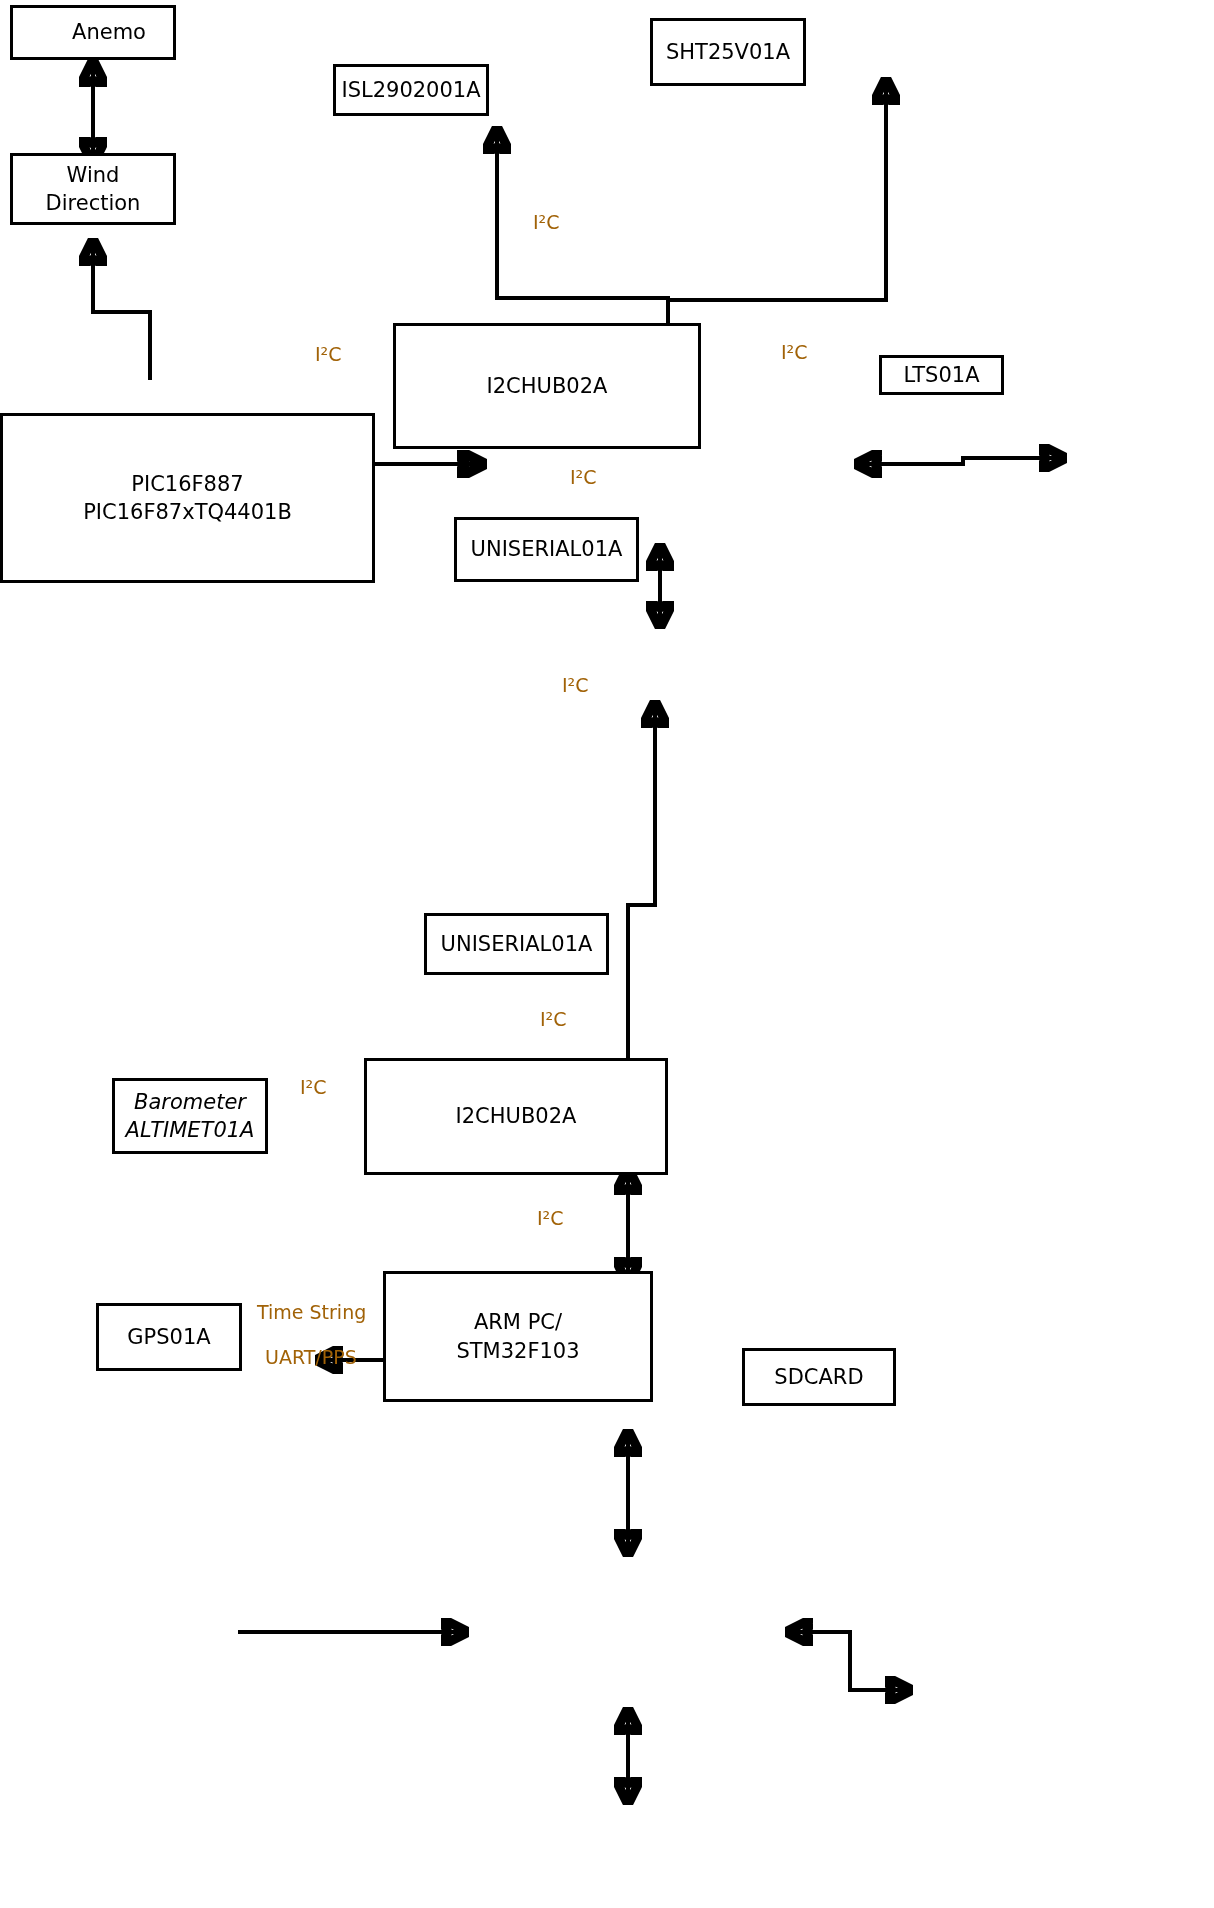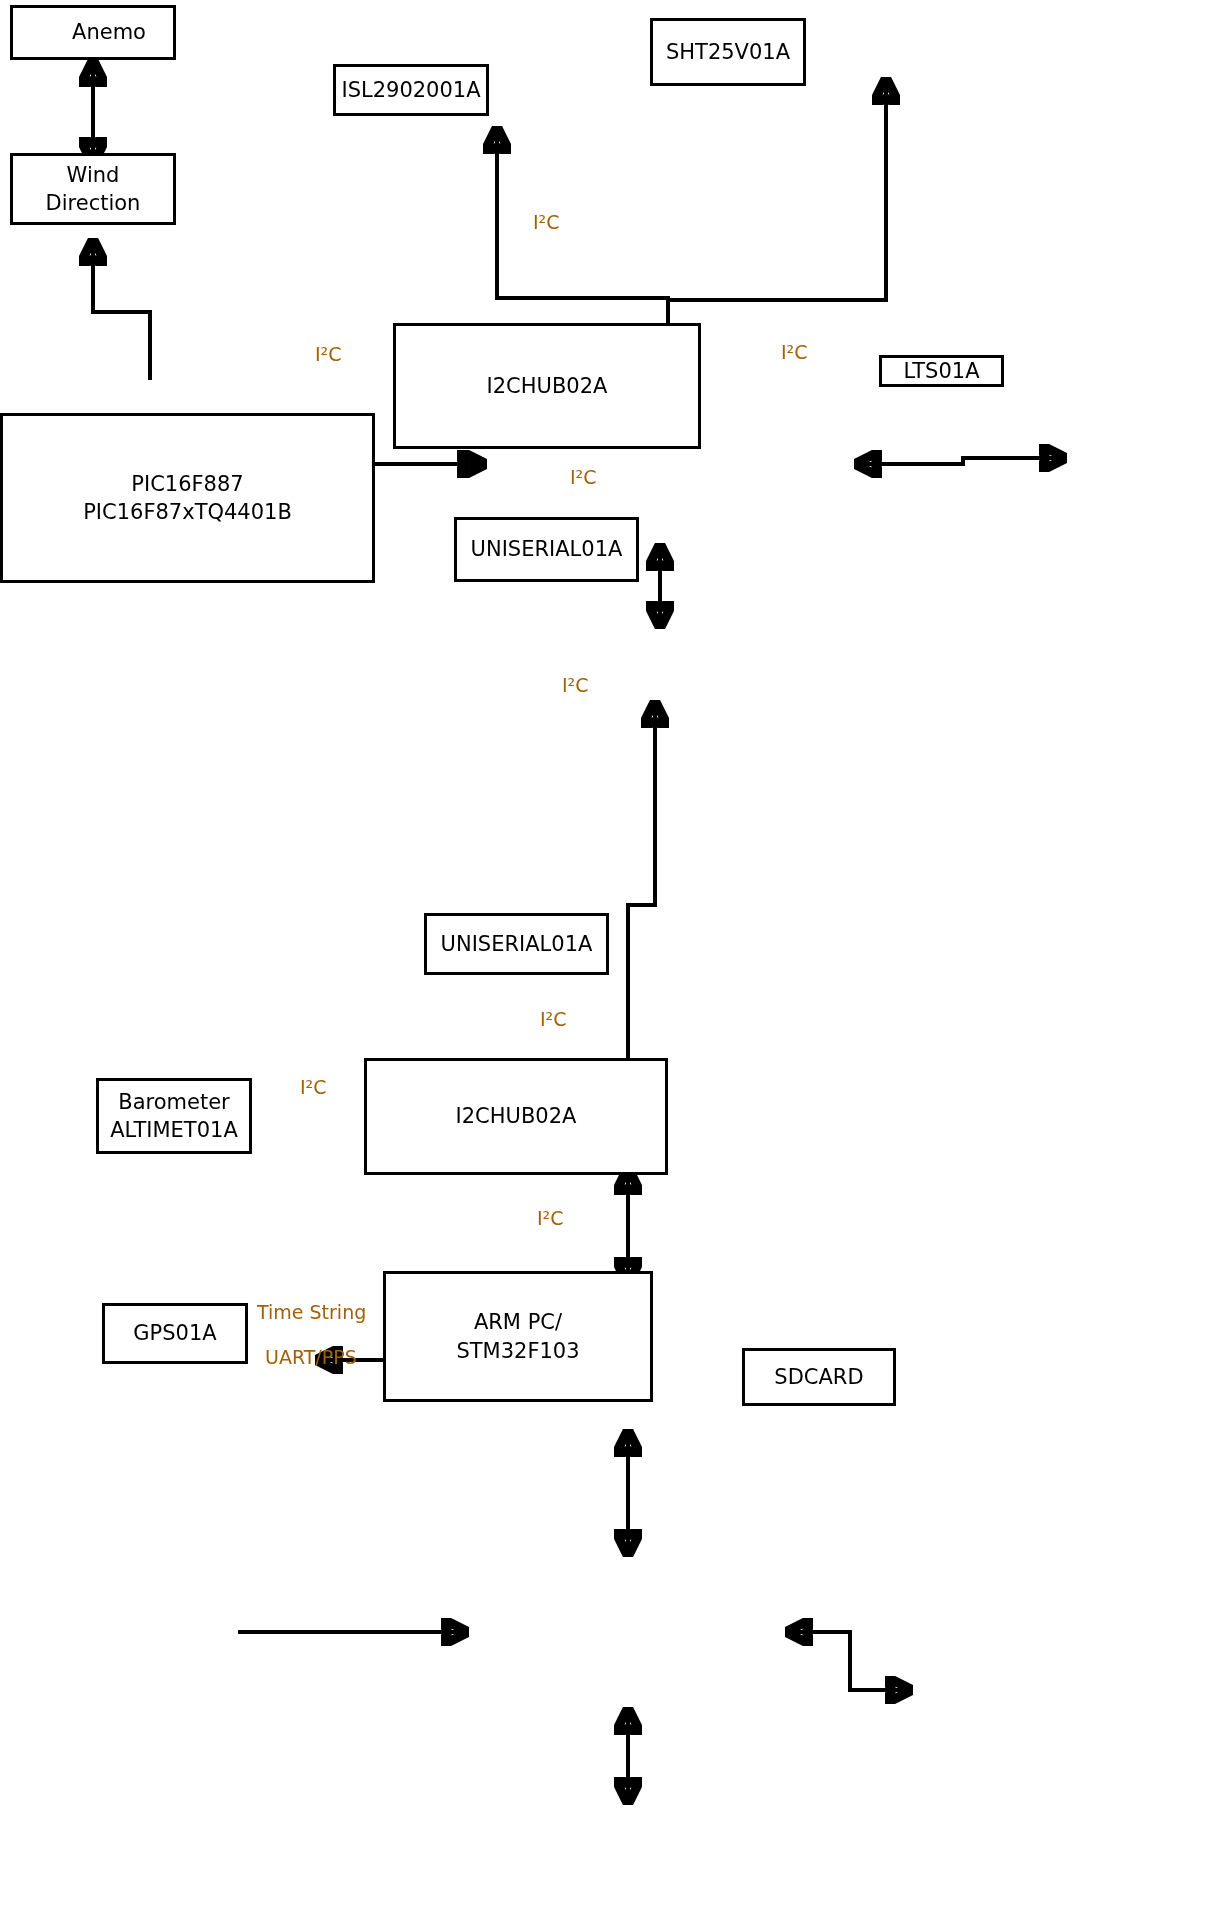--- a/index.html
+++ b/index.html
@@ -118,42 +118,42 @@
   </div>
 
   <div class="node" style="left:650px; top:18px; width:156px; height:68px;">
     <span>SHT25V01A</span>
   </div>
 
   <div class="node" style="left:393px; top:323px; width:308px; height:126px;">
     <span>I2CHUB02A</span>
   </div>
 
-  <div class="node" style="left:879px; top:355px; width:125px; height:32px;">
+  <div class="node" style="left:879px; top:355px; width:125px; height:40px;">
     <span>LTS01A</span>
   </div>
 
   <div class="node" style="left:454px; top:517px; width:185px; height:65px;">
     <span>UNISERIAL01A</span>
   </div>
 
   <div class="node" style="left:424px; top:913px; width:185px; height:62px;">
     <span>UNISERIAL01A</span>
   </div>
 
-  <div class="node" style="left:96px; top:1078px; width:156px; height:76px;">
+  <div class="node" style="left:112px; top:1078px; width:156px; height:76px;font-style:italic;">
     <span>Barometer
 ALTIMET01A</span>
   </div>
 
   <div class="node" style="left:364px; top:1058px; width:304px; height:117px;">
     <span>I2CHUB02A</span>
   </div>
 
-  <div class="node" style="left:102px; top:1303px; width:146px; height:61px;">
+  <div class="node" style="left:96px; top:1303px; width:146px; height:68px;">
     <span>GPS01A</span>
   </div>
 
   <div class="node" style="left:383px; top:1271px; width:270px; height:131px;">
     <span>ARM PC/
 STM32F103</span>
   </div>
 
   <div class="node" style="left:742px; top:1348px; width:154px; height:58px;">
     <span>SDCARD</span>

